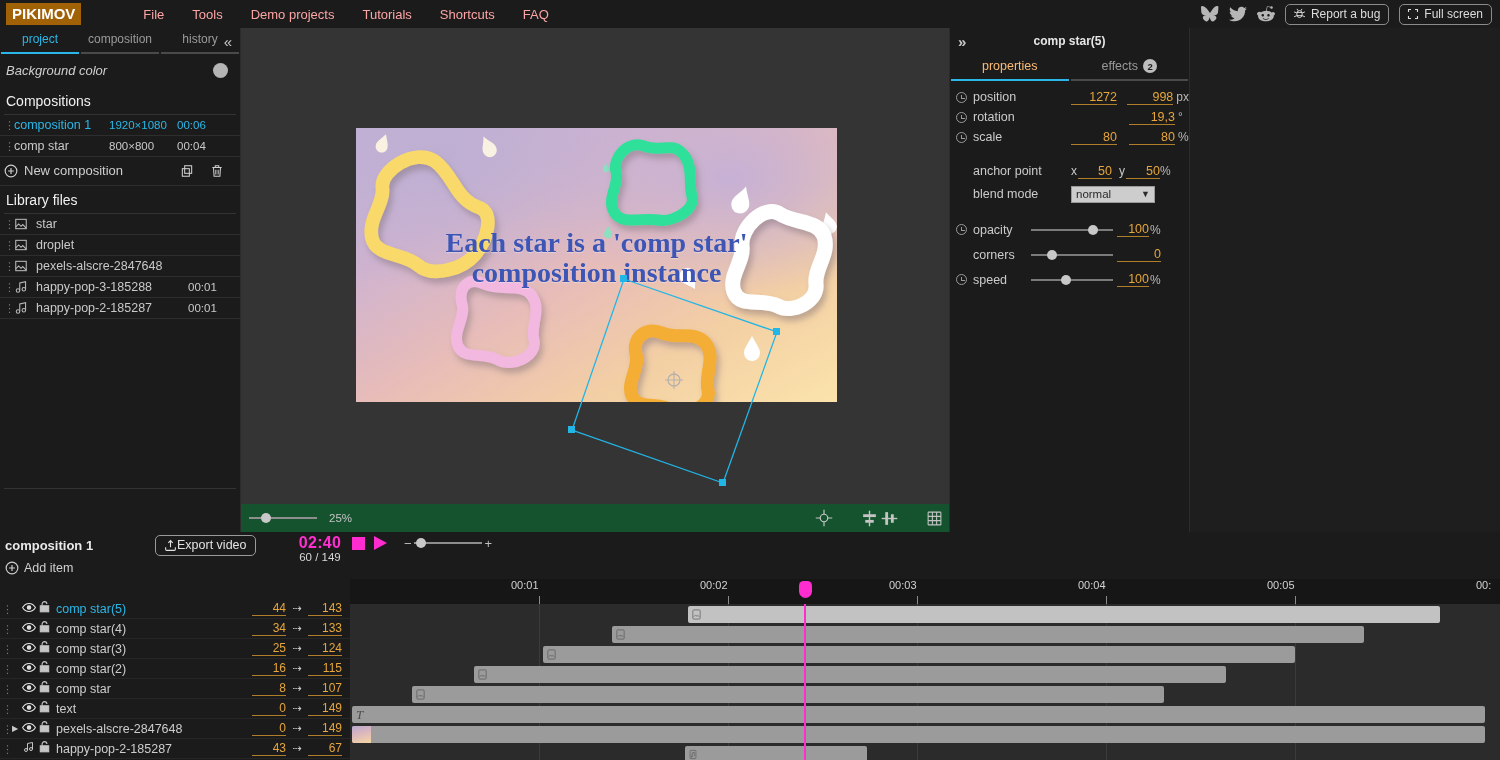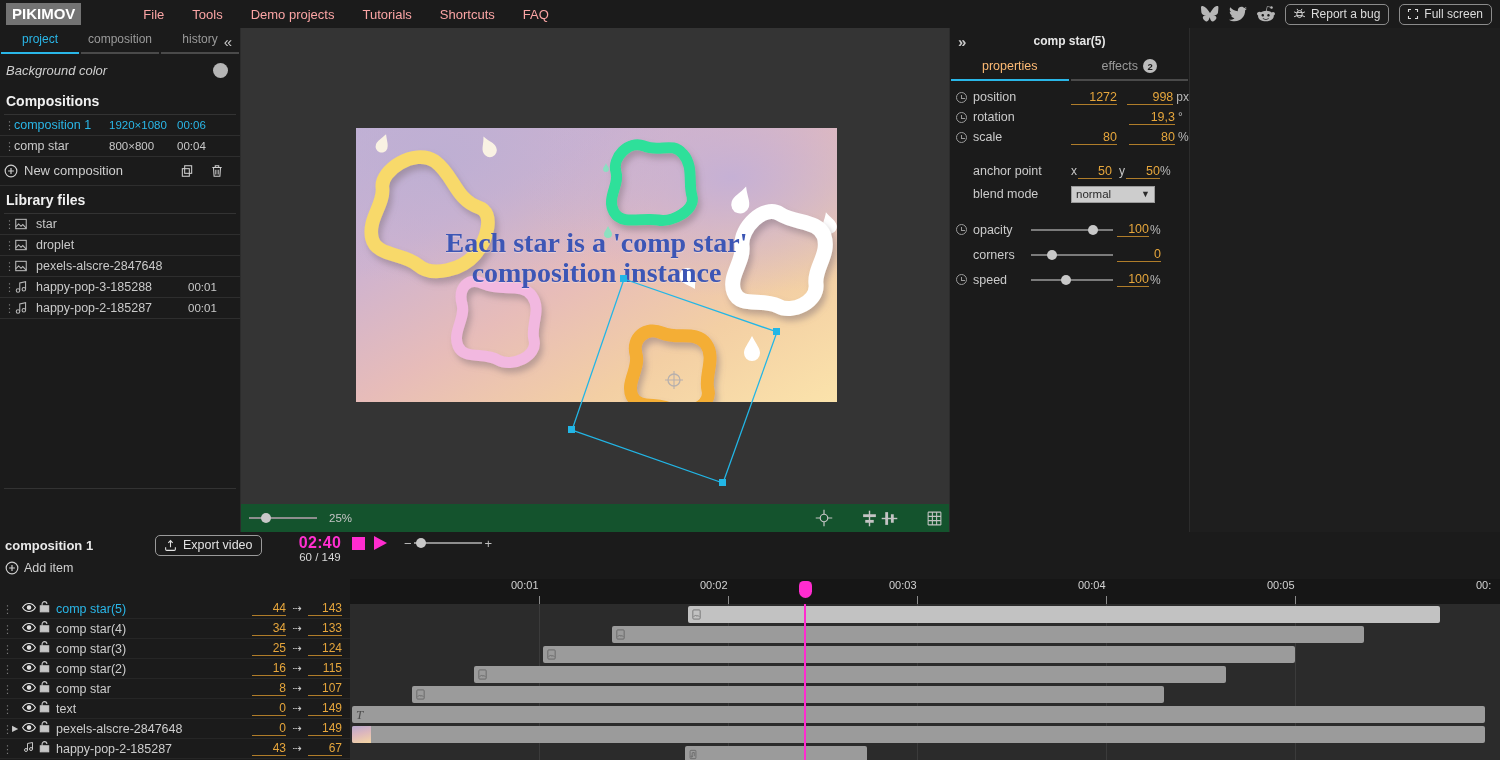--- a/index.html
+++ b/index.html
@@ -11,21 +11,21 @@
     overflow: hidden;
   }
   .app { position: relative; width: 1500px; height: 760px; }
 
   
   .topbar {
     position: absolute; left:0; top:0; width:1500px; height:28px;
     background:#1b1b1b; display:flex; align-items:center;
   }
   .logo {
-    margin-left:6px; background:#737373; color:#fff;
+    margin-left:6px; background:#a16207; color:#fff;
     font-weight:bold; font-size:15px; letter-spacing:0px;
     padding:2px 6px 3px 6px; font-family:"Liberation Sans", sans-serif;
   }
   .menu { display:flex; align-items:center; margin-left:48px; gap:0px; }
   .menu-item {
     font-size:13px; color:#fca5a5; padding:4px 14px; cursor:default;
   }
   .topright { position:absolute; right:8px; top:0; height:28px; display:flex; align-items:center; gap:10px; }
   .social { width:18px; height:18px; fill:#b6b6b6; }
   .pillbtn {
@@ -45,21 +45,21 @@
   .lp-tab {
     flex:1; text-align:center; font-size:12px; padding:4px 0 6px 0;
     color:#9a9a9a; border-bottom:2px solid #4a4a4a; margin:0 1px;
   }
   .lp-tab.active { color:#2ab7e8; border-bottom:2px solid #2ab7e8; }
   .row-bgcolor {
     display:flex; align-items:center; justify-content:space-between;
     padding:9px 12px 9px 6px; font-size:13px; color:#cfcfcf;font-style:italic;
   }
   .swatch { width:15px; height:15px; border-radius:50%; background:#b5b5b5; }
-  .sec-head { font-size:14px; font-weight:bold; color:#f0f0f0; padding:6px 6px 5px 6px; }
+  .sec-head { font-size:14px; font-weight:normal; color:#f0f0f0; padding:6px 6px 5px 6px; }
   .lrow {
     display:flex; align-items:center; font-size:12.5px;
     height:21px; border-bottom:1px solid #2e2e2e; padding-left:4px; color:#c9c9c9;
   }
   .lrow.sel { color:#2ab7e8; }
   .grip { width:10px; color:#7a7a7a; font-size:11px; line-height:10px; letter-spacing:0; }
   .lrow .nm { flex:0 0 auto; width:95px; white-space:nowrap; overflow:hidden; }
   .lrow .dim { width:68px; font-size:11.5px; }
   .lrow .dur { font-size:11.5px; }
   .newcomp {
@@ -160,21 +160,21 @@
 
   
   .farright { position:absolute; left:1190px; top:28px; width:310px; height:504px; background:#1e1e1e; }
 
   
   .timeline { position:absolute; left:0; top:532px; width:1500px; height:228px; background:#1b1b1b; }
   .tl-head { position:relative; height:26px; display:flex; align-items:center; }
   .tl-compname { font-size:13px; font-weight:bold; color:#e9e9e9; margin-left:5px; }
   .exportbtn {
     position:absolute; left:155px; top:3px;
-    display:flex; align-items:center; gap:6px;
+    display:flex; align-items:center; gap:0;
     border:1px solid #9a9a9a; border-radius:5px; padding:2px 9px 3px 8px;
     font-size:12.5px; color:#e2e2e2;
   }
   .tc { position:absolute; left:288px; top:2px; text-align:center; width:64px; }
   .tc .big { color:#ff2fd0; font-size:16px; font-weight:bold; letter-spacing:0.3px; }
   .tc .small { color:#d8d8d8; font-size:11.5px; margin-top:-1px; }
   .playctl { position:absolute; left:352px; top:4px; display:flex; align-items:center; gap:9px; }
   .stopsq { width:13px; height:13px; background:#ff2ccf; }
   .playtri { width:0; height:0; border-left:13px solid #ff2ccf; border-top:7.5px solid transparent; border-bottom:7.5px solid transparent; }
   .spdslider { position:relative; margin-left:8px; width:88px; height:12px; display:flex; align-items:center; }

